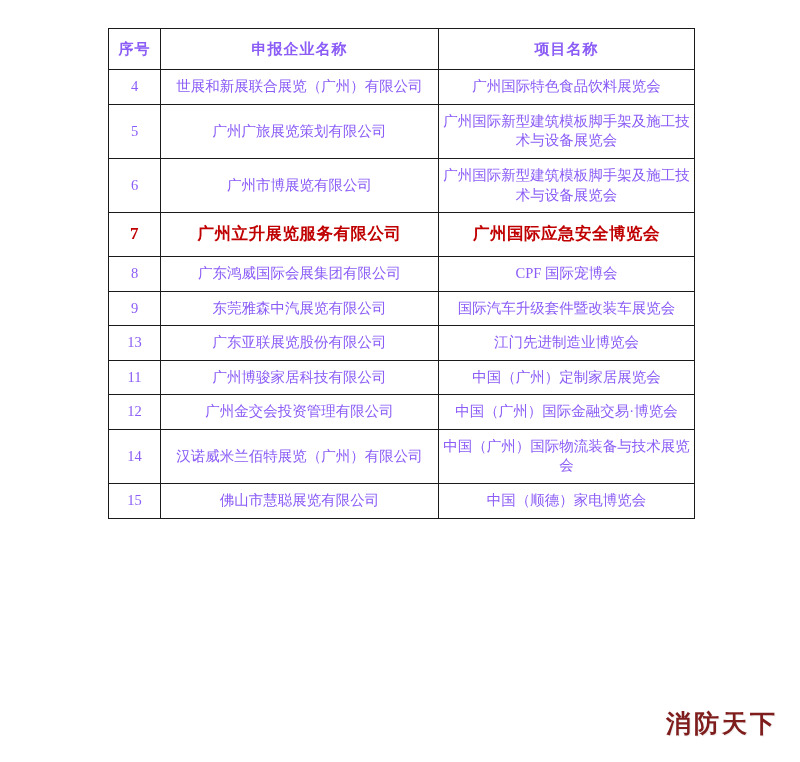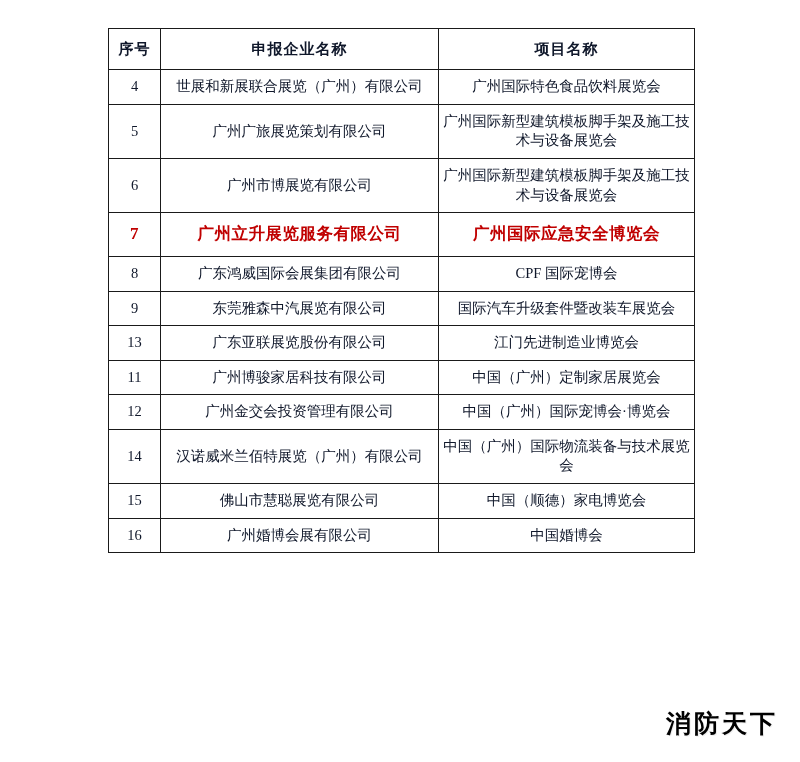--- a/index.html
+++ b/index.html
@@ -30,21 +30,21 @@
   }
   table.main-table {
     border-collapse: collapse;
     width: 586px;
     table-layout: fixed;
   }
   table.main-table td, table.main-table th {
     border: 1px solid #1a1a1a;
     text-align: center;
     vertical-align: middle;
-    color: #0f172a;
+    color: #8b5cf6;
     font-size: 14.5px;
     line-height: 1.35;
     padding: 7px 4px;
     font-family: "Liberation Serif", "DejaVu Serif", serif;
   }
   col.c-no { width: 52px; }
   col.c-company { width: 278px; }
   col.c-project { width: 256px; }
 
   table.main-table th {
@@ -67,21 +67,21 @@
   }
   tr.highlight td.no-cell {
     font-size: 17px;
   }
   .watermark {
     position: absolute;
     right: 22px;
     bottom: 22px;
     font-size: 25px;
     font-weight: bold;
-    color: #000000;
+    color: #7f1d1d;
     letter-spacing: 3px;
     font-family: "Liberation Sans", sans-serif;
     text-shadow: 1px 1px 0 #efefef;
     user-select: none;
   }
 </style>
 </head>
 <body>
 
 <div class="page">
@@ -137,36 +137,31 @@
             <td>江门先进制造业博览会</td>
           </tr>
           <tr>
             <td class="no-cell">11</td>
             <td>广州博骏家居科技有限公司</td>
             <td>中国（广州）定制家居展览会</td>
           </tr>
           <tr>
             <td class="no-cell">12</td>
             <td>广州金交会投资管理有限公司</td>
-            <td>中国（广州）国际宠博会·博览会</td>
+            <td>中国（广州）国际金融交易·博览会</td>
           </tr>
           <tr>
             <td class="no-cell">14</td>
             <td>汉诺威米兰佰特展览（广州）有限公司</td>
             <td>中国（广州）国际物流装备与技术展览会</td>
           </tr>
           <tr>
             <td class="no-cell">15</td>
             <td>佛山市慧聪展览有限公司</td>
             <td>中国（顺德）家电博览会</td>
           </tr>
-          <tr>
-            <td class="no-cell">16</td>
-            <td>广州婚博会展有限公司</td>
-            <td>中国婚博会</td>
-          </tr>
         </tbody>
     </table>
   </div>
 
   <div class="watermark">消防天下</div>
 
 </div>
 
 </body></html>

